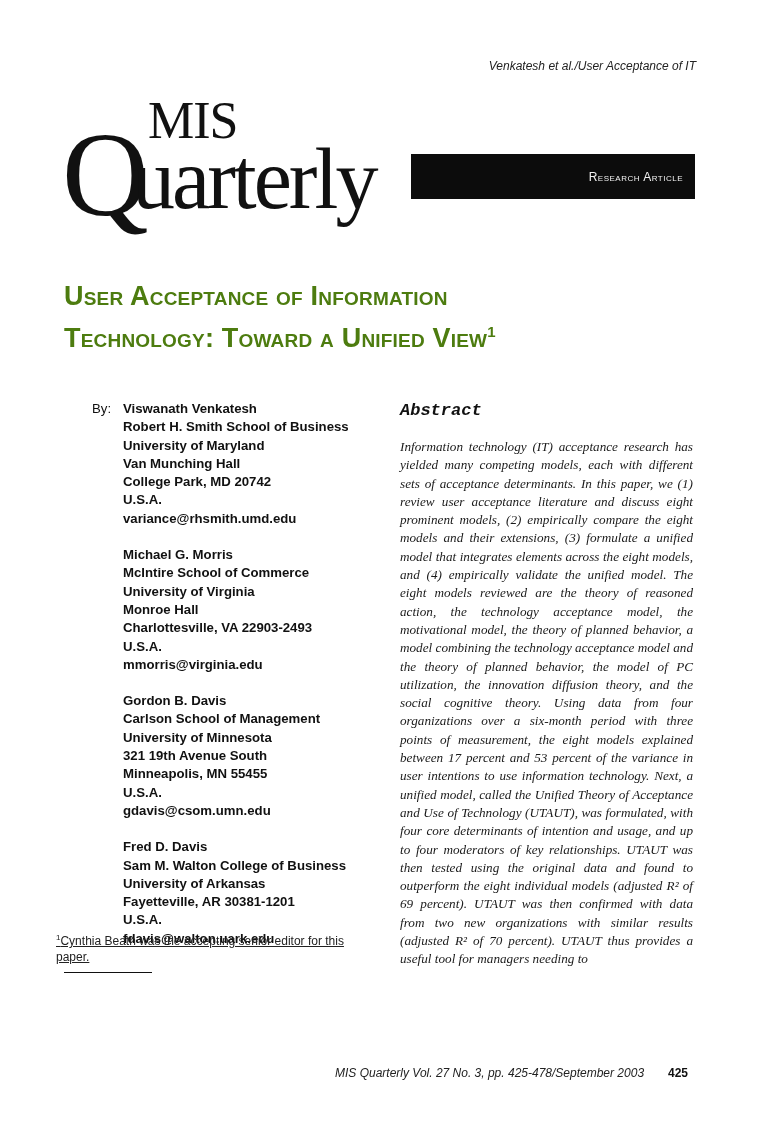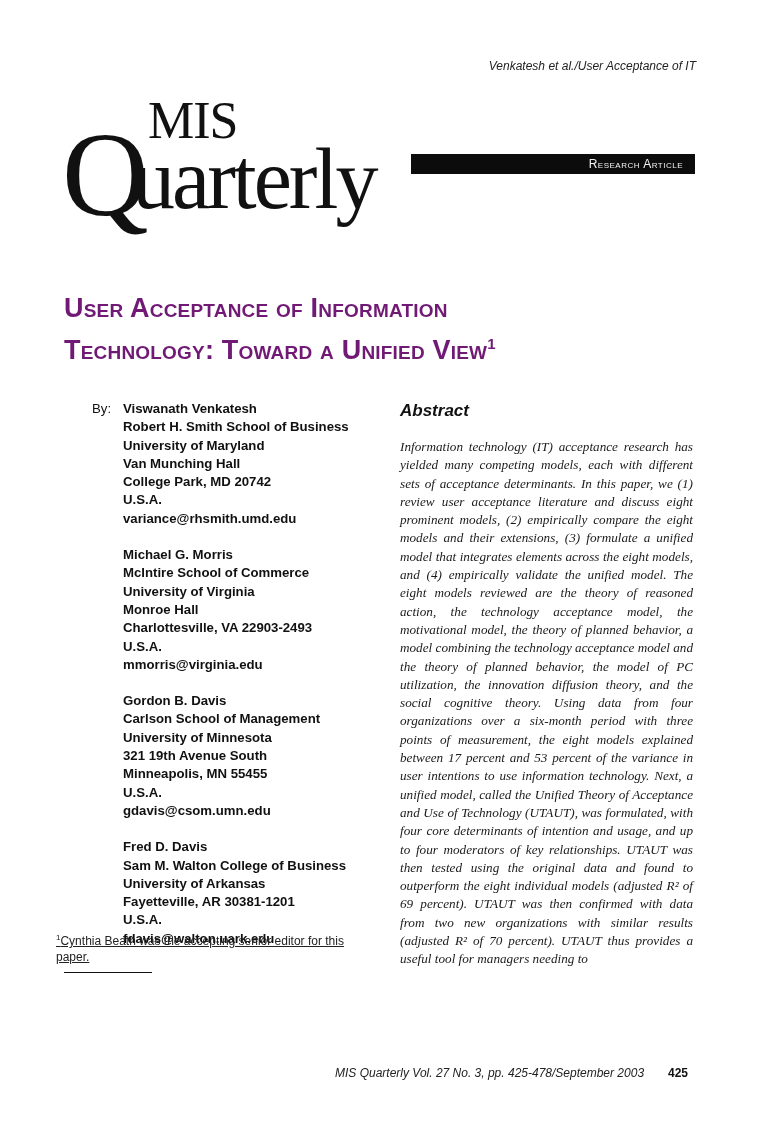--- a/index.html
+++ b/index.html
@@ -2,32 +2,32 @@
 <html><head>
 <meta charset="utf-8">
 <style>
   html, body { margin: 0; padding: 0; background: #ffffff; }
   body { width: 760px; height: 1140px; position: relative; overflow: hidden; color: #111; font-family: "Liberation Sans", sans-serif; }
   .running-head { position: absolute; top: 59px; right: 64px; font-style: italic; font-size: 12px; color: #222; }
   .logo { position: absolute; left: 62px; top: 95px; width: 340px; height: 140px; }
   .logo-mis { position: absolute; left: 86px; top: 0px; font-family: "Liberation Serif", serif; font-size: 52px; letter-spacing: -1px; color: #111; line-height: 52px; }
   .logo-q { position: absolute; left: 0px; top: 20px; font-family: "Liberation Serif", serif; font-size: 120px; line-height: 120px; color: #111; }
   .logo-rest { position: absolute; left: 70px; top: 34px; font-family: "Liberation Serif", serif; font-size: 86px; letter-spacing: -3px; line-height: 100px; color: #111; }
-  .banner { position: absolute; left: 411px; top: 154px; width: 284px; height: 20px; background: #0c0c0c; display: flex; align-items: center; justify-content: flex-end; padding-right: 12px; box-sizing: border-box; }
+  .banner { position: absolute; left: 411px; top: 154px; width: 284px; height: 45px; background: #0c0c0c; display: flex; align-items: center; justify-content: flex-end; padding-right: 12px; box-sizing: border-box; }
   .banner span { color: #f2f2f2; font-size: 12px; font-variant: small-caps; letter-spacing: 0.5px; }
-  .title { position: absolute; left: 64px; top: 290px; font-weight: bold; font-size: 27px; line-height: 36px; font-variant: small-caps; letter-spacing: 0.2px; color: #701a75; }
+  .title { position: absolute; left: 64px; top: 278px; font-weight: bold; font-size: 27px; line-height: 36px; font-variant: small-caps; letter-spacing: 0.2px; color: #4d7c0f; }
   .title sup { font-size: 15px; vertical-align: super; font-variant: normal; }
   .authors { position: absolute; left: 64px; top: 400px; font-size: 13.2px; line-height: 18.3px; margin-left: 28px; }
   .by-label { position: absolute; left: 0; top: 0; font-weight: normal; }
   .author-block { position: relative; left: 31px; font-weight: bold; margin-bottom: 18px; }
   .author-line { white-space: nowrap; }
   .footnote-rule { position: absolute; left: 64px; top: 972px; width: 88px; border-top: 1.5px solid #111; }
   .footnote { position: absolute; left: 56px; top: 930px; width: 310px; font-size: 12px; line-height: 15.5px; color: #222; text-decoration: underline; }
   .footnote sup { font-size: 8px; }
-  .abstract-head { position: absolute; left: 400px; top: 401px; font-weight: bold; font-style: italic; font-size: 17px; }
+  .abstract-head { position: absolute; left: 400px; top: 401px; font-weight: bold; font-style: italic; font-size: 17px; font-family: Liberation Mono, monospace; }
   .abstract { position: absolute; left: 400px; top: 438px; width: 293px; font-style: italic; font-size: 13.2px; line-height: 18.3px; text-align: justify; color: #1a1a1a; font-family: Liberation Serif, serif; }
   .footer { position: absolute; top: 1066px; left: 335px; font-style: italic; font-size: 12px; color: #222; }
   .page-num { position: absolute; top: 1066px; left: 668px; font-weight: bold; font-size: 12px; }
 </style>
 </head>
 <body>
 
 <div class="running-head">Venkatesh et al./User Acceptance of IT</div>
 
 <div class="logo">

